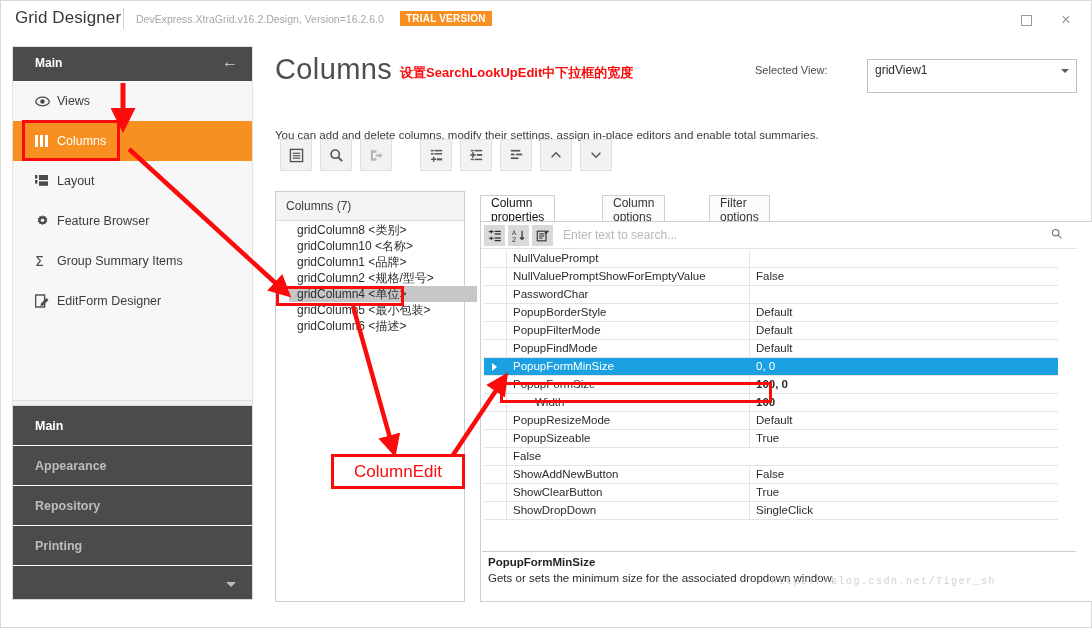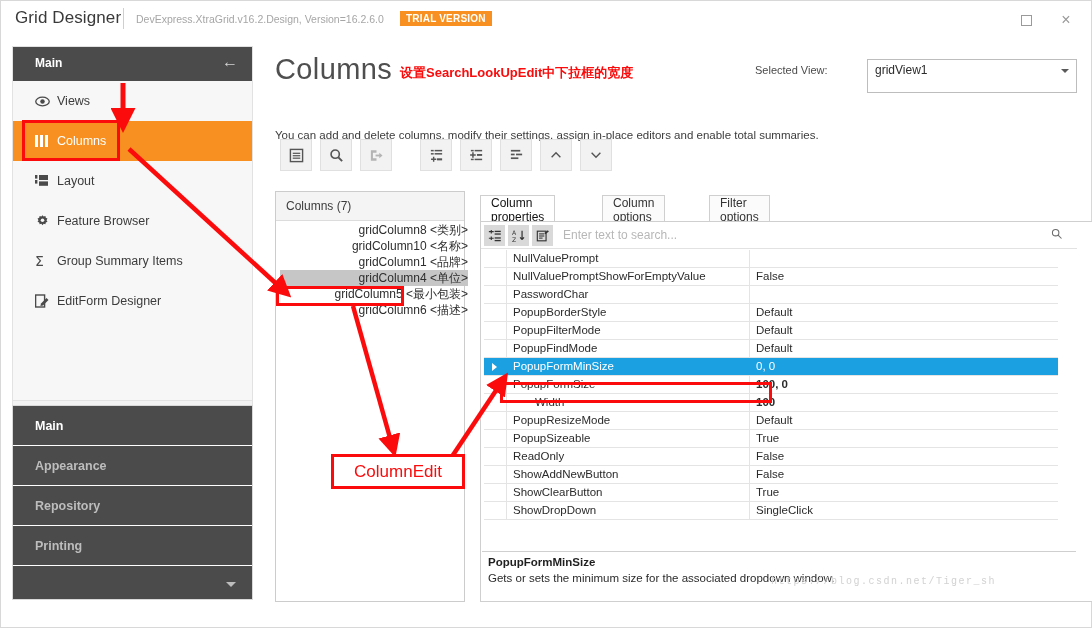--- a/index.html
+++ b/index.html
@@ -61,21 +61,21 @@
   
   .toolbar{position:absolute;left:279px;top:138px;height:32px;}
   .tb-btn{position:absolute;top:0;width:32px;height:32px;background:#f2f2f2;border:1px solid #e0e0e0;box-sizing:border-box;
           display:flex;align-items:center;justify-content:center;color:#555;cursor:pointer;}
   .tb-btn.dim{color:#b4b4b4;}
 
   
   .cols-panel{position:absolute;left:274px;top:190px;width:190px;height:411px;border:1px solid #ccc;background:#fff;box-sizing:border-box;}
   .cols-head{position:absolute;left:0;top:0;width:188px;height:29px;background:#f4f4f4;border-bottom:1px solid #dcdcdc;box-sizing:border-box;}
   .cols-head span{position:absolute;left:10px;top:7px;font-size:12px;color:#3c3c3c;}
-  .cols-list{position:absolute;left:4px;top:30px;width:188px;text-align:right;}
+  .cols-list{position:absolute;left:13px;top:30px;width:188px;}
   .col-item{height:16px;padding-left:8px;font-size:12px;color:#2e2e2e;line-height:16px;white-space:nowrap;cursor:pointer;}
   .col-item.sel{background:#c6c6c6;}
 
   
   .tabs{position:absolute;left:479px;top:194px;height:27px;}
   .tab{position:absolute;top:0;height:27px;border:1px solid #cfcfcf;border-bottom:none;background:#fbfbfb;box-sizing:border-box;
        display:flex;align-items:flex-start;padding:0 10px;font-size:12px;color:#333;cursor:pointer;}
   .tab.active{background:#fff;border-color:#cfcfcf;color:#111;}
 
   .right-panel{position:absolute;left:479px;top:220px;width:683px;height:381px;border:1px solid #cfcfcf;background:#fff;box-sizing:border-box;}
@@ -303,20 +303,21 @@
   </div>
 
   <div class="cols-panel">
     <div class="cols-head">
       <span>Columns (7)</span>
     </div>
     <div class="cols-list">
       <div class="col-item">gridColumn8 &lt;类别&gt;</div>
       <div class="col-item">gridColumn10 &lt;名称&gt;</div>
       <div class="col-item">gridColumn1 &lt;品牌&gt;</div>
+      <div class="col-item">gridColumn2 &lt;规格/型号&gt;</div>
       <div class="col-item sel">gridColumn4 &lt;单位&gt;</div>
       <div class="col-item">gridColumn5 &lt;最小包装&gt;</div>
       <div class="col-item">gridColumn6 &lt;描述&gt;</div>
     </div>
   </div>
 
   <div class="tabs">
     <div class="tab active" style="left:0px;">
         <span>Column properties</span>
       </div>
@@ -423,21 +424,20 @@
           <div class="gname">PopupResizeMode</div>
           <div class="gval">Default</div>
         </div>
       <div class="grow">
           <div class="gutter"></div>
           <div class="gname">PopupSizeable</div>
           <div class="gval">True</div>
         </div>
       <div class="grow">
           <div class="gutter"></div>
-          <div class="gname">ReadOnly</div>
           <div class="gval">False</div>
         </div>
       <div class="grow">
           <div class="gutter"></div>
           <div class="gname">ShowAddNewButton</div>
           <div class="gval">False</div>
         </div>
       <div class="grow">
           <div class="gutter"></div>
           <div class="gname">ShowClearButton</div>

